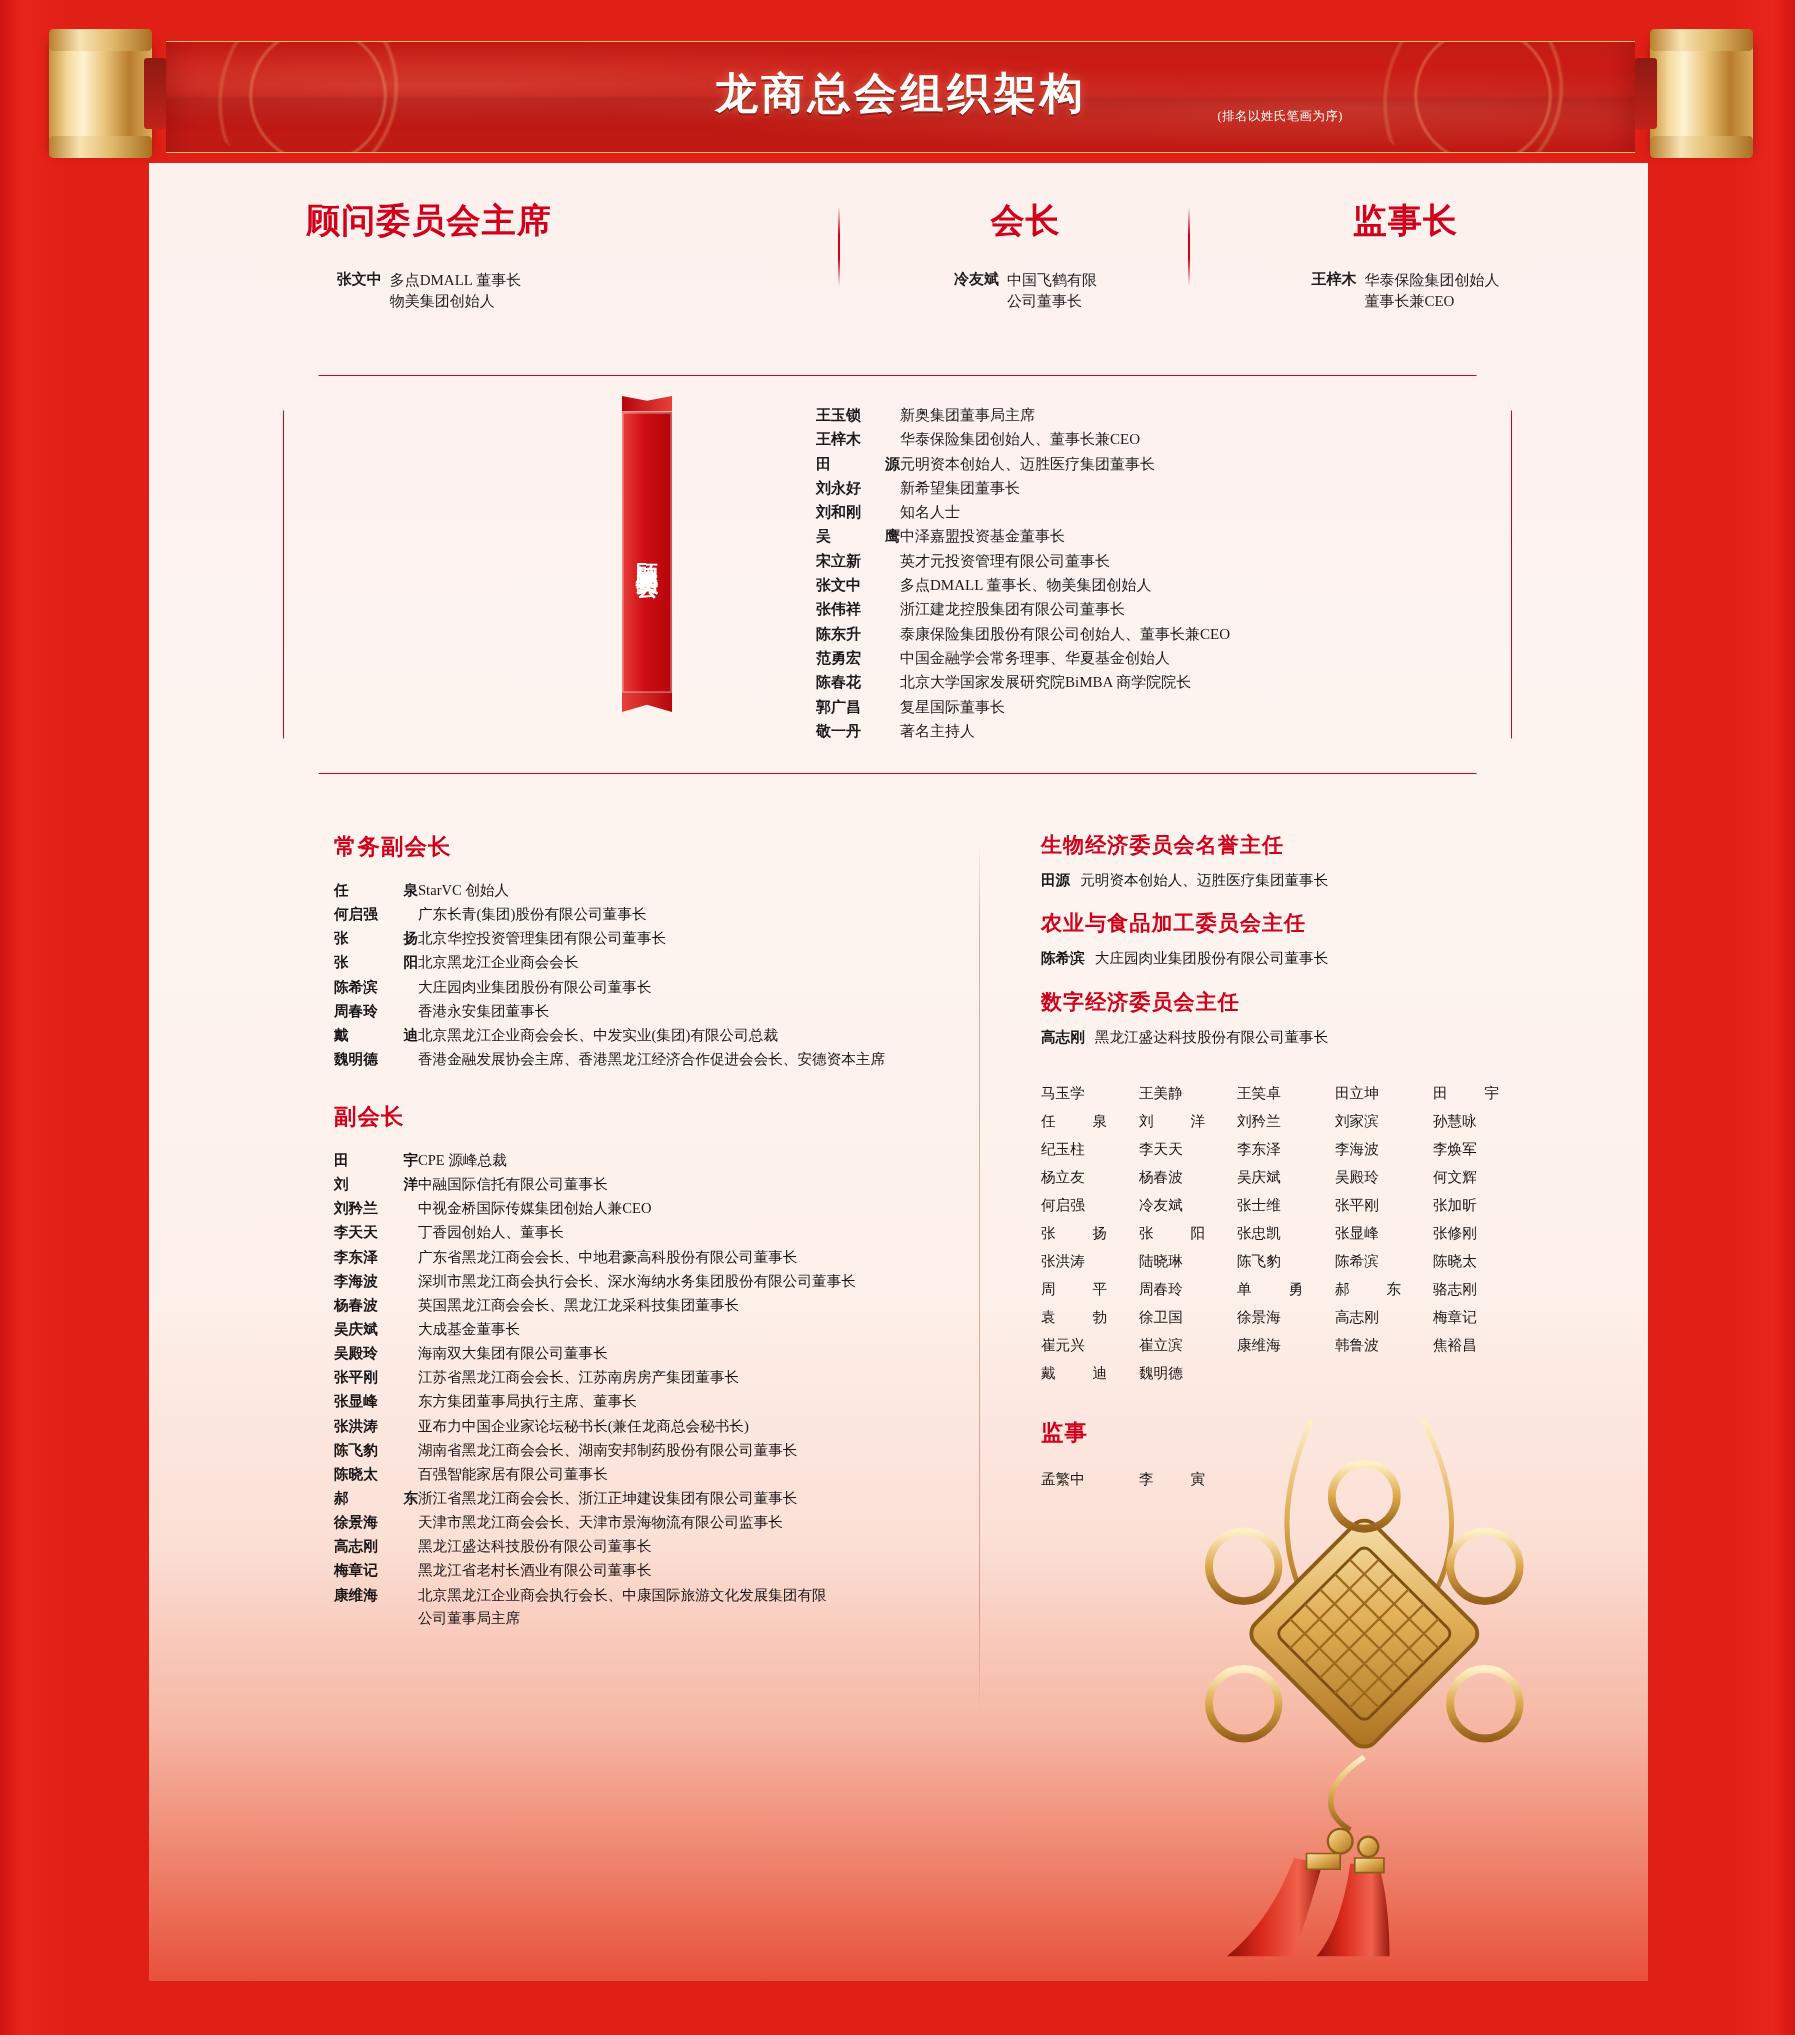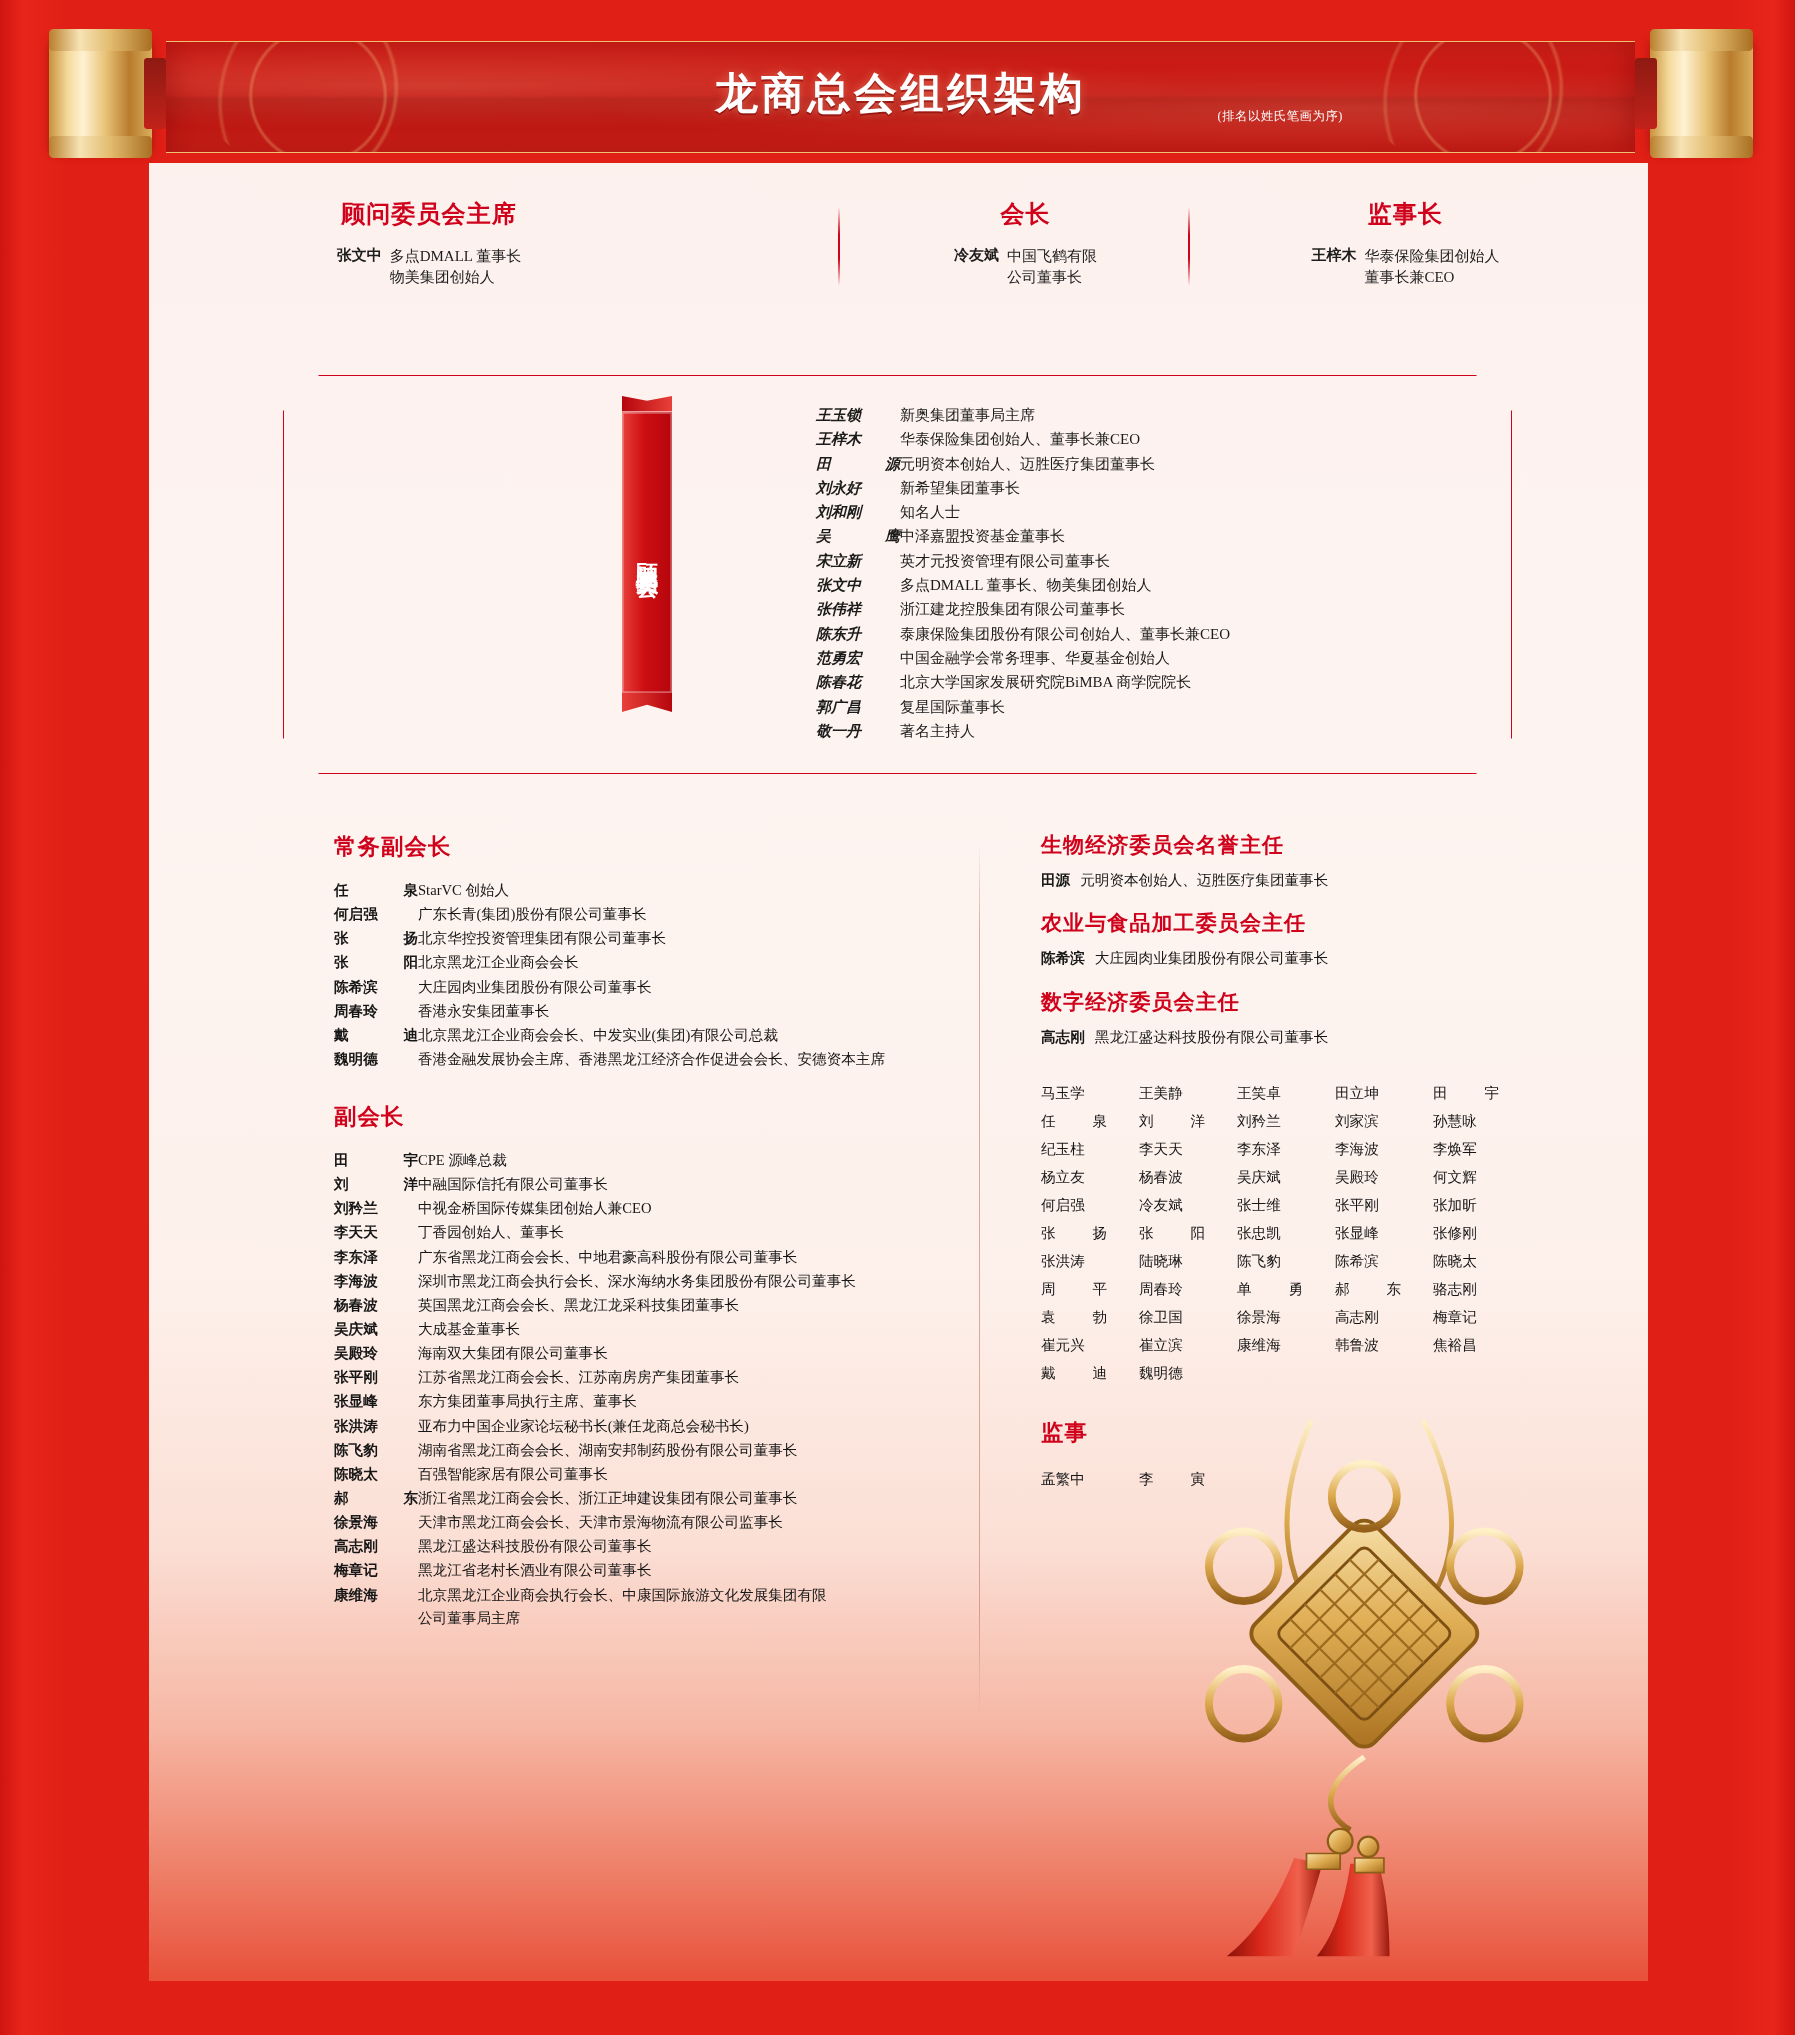--- a/index.html
+++ b/index.html
@@ -88,22 +88,22 @@
         #fbdfd5 76%, #f6b7a4 86%, #ee7f68 94%, #e8503a 100%);
     overflow:hidden;
   }
 
   
   .top-roles {
     position:absolute; left:0; top:35px; width:100%; height:129px;
   }
   .role { position:absolute; top:0; text-align:center; }
   .role-title {
-    color:#d0021b; font-size:24px; font-weight:bold; letter-spacing:1.1px;
-    margin-bottom:16px;
+    color:#d0021b; font-size:34px; font-weight:bold; letter-spacing:1.1px;
+    margin-bottom:26px;
   }
   .role-person { display:flex; justify-content:center; font-size:15px; color:#1d1d1d; }
   .role-name { font-weight:bold; white-space:nowrap; margin-right:7.9px; }
   .role-desc { text-align:left; line-height:1.42; }
   .divider {
     position:absolute; top:9px; width:1.7px; height:79px;
     background: linear-gradient(180deg, rgba(214,2,27,0), #d0021b 35%, #d0021b 65%, rgba(214,2,27,0));
   }
 
   
@@ -136,21 +136,21 @@
     clip-path: polygon(0 0, 100% 0, 100% 100%, 50% 62%, 0 100%);
   }
   .adv-list {
     position:absolute; left:533px; top:28px; width:673px;
   }
   .adv-row { display:flex; font-size:15px; line-height:1.62; color:#1b1b1b; }
   .adv-row .nm {
     width:84px; font-weight:bold; flex:0 0 84px;
     display:flex; justify-content:space-between;
   }
-  .adv-row .nm span { display:inline-block;font-style:italic; }
+  .adv-row .nm span { display:inline-block; }
   .adv-row .ds { flex:1; }
 
   
   .col-left { position:absolute; left:185px; top:825px; width:785px; }
   .col-right { position:absolute; left:1032px; top:825px; width:466px; }
   .vline {
     position:absolute; left:979px; top:842px; width:1.1px; height:875px;
     background: linear-gradient(180deg, rgba(200,120,100,0), rgba(190,110,95,.55) 10%, rgba(190,110,95,.55) 88%, rgba(200,120,100,0));
   }
 

